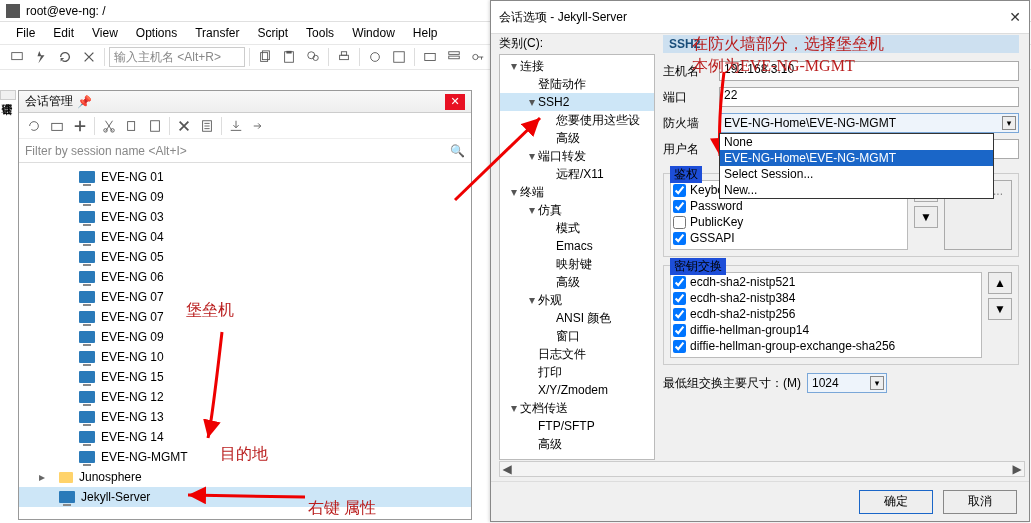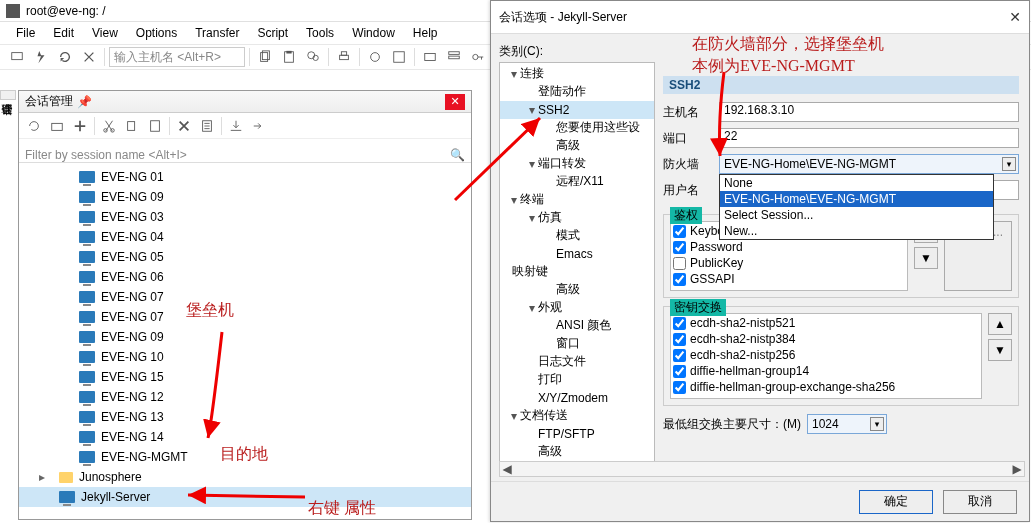--- a/index.html
+++ b/index.html
@@ -12,52 +12,52 @@
   .tbtn { width: 22px; height: 22px; display: flex; align-items: center; justify-content: center; color: #555; }
   .tbtn svg { width: 14px; height: 14px; }
   .tsep { width: 1px; height: 18px; background: #ddd; margin: 0 2px; }
   .hostbox { border: 1px solid #ccc; height: 20px; width: 136px; padding: 0 4px; color: #888; display: flex; align-items: center; }
   .side-tab { position: absolute; left: 0; top: 90px; width: 16px; background: #f0f0f0; border: 1px solid #ccc; writing-mode: vertical-rl; font-size: 11px; padding: 4px 1px; text-align: center; }
   .session-panel { position: absolute; left: 18px; top: 90px; width: 454px; height: 430px; border: 1px solid #999; background: #fff; }
   .sp-title { height: 22px; background: linear-gradient(#f8f8f8,#eee); display: flex; align-items: center; padding: 0 6px; border-bottom: 1px solid #ccc; }
   .sp-title .close { margin-left: auto; width: 20px; height: 16px; background: #e81123; color: #fff; display: flex; align-items: center; justify-content: center; font-size: 11px; }
   .sp-title .pin { margin-left: 4px; margin-right: 4px; color: #555; }
   .sp-toolbar { height: 26px; display: flex; align-items: center; padding: 0 4px; gap: 1px; border-bottom: 1px solid #eee; }
-  .sp-filter { height: 24px; border-bottom: 1px solid #ddd; display: flex; align-items: flex-end; padding: 0 6px; color: #888; }
+  .sp-filter { height: 24px; border-bottom: 1px solid #ddd; display: flex; align-items: center; padding: 0 6px; color: #888; }
   .sp-filter .mag { margin-left: auto; color: #888; }
   .tree { position: absolute; top: 74px; left: 0; right: 0; bottom: 0; overflow: auto; padding: 2px 0; }
   .tree-row { height: 20px; display: flex; align-items: center; padding-left: 60px; white-space: nowrap; }
   .tree-row.l2 { padding-left: 40px; }
   .tree-row .micon { width: 16px; height: 12px; background: #2a7ab9; margin-right: 6px; border-radius: 1px; position: relative; }
   .tree-row .micon::after { content:""; position:absolute; left:4px; bottom:-3px; width:8px; height:2px; background:#888; }
   .tree-row .ficon { width: 14px; height: 11px; background: #ffd36b; margin-right: 6px; border-radius: 1px; }
   .tree-row.sel { background: #cde6f7; }
   .tree-row .tw { width: 12px; color: #666; margin-left: -20px; margin-right: 8px; }
   .dialog { position: absolute; left: 490px; top: 0; width: 540px; height: 522px; background: #f0f0f0; border: 1px solid #888; box-shadow: -1px 0 3px rgba(0,0,0,.15); }
   .dlg-title { height: 28px; background: #fff; display: flex; align-items: center; padding: 16px 8px; border-bottom: 1px solid #ddd; }
   .dlg-title .x { margin-left: auto; font-size: 14px; color: #333; }
-  .dlg-body { position: absolute; top: 28px; left: 0; right: 0; bottom: 40px; display: flex; align-items: center; }
+  .dlg-body { position: absolute; top: 28px; left: 0; right: 0; bottom: 40px; display: flex; }
   .cat-pane { width: 168px; padding: 6px 4px 6px 8px; }
   .cat-pane .lbl { margin-bottom: 2px; }
   .cat-tree { border: 1px solid #bbb; background: #fff; height: 406px; overflow: auto; padding: 2px 0; }
   .cat-row { height: 18px; display: flex; align-items: center; white-space: nowrap; font-size: 12px; }
   .cat-row .tw { width: 12px; text-align: center; color: #555; }
   .cat-row.sel { background: #cde6f7; }
   .right-pane { flex: 1; padding: 6px 10px 6px 4px; overflow: hidden; }
   .ssh-head { background: #cde0f0; padding: 2px 6px; font-weight: bold; color: #1a4e7a; margin-bottom: 8px; }
   .frow { display: flex; align-items: center; margin-bottom: 6px; }
   .frow .flab { width: 56px; }
   .finput { border: 1px solid #aaa; background: #fff; height: 20px; padding: 0 4px; flex: 1; }
   .fselect { border: 1px solid #7aa7d8; background: #eef4fb; height: 20px; padding: 0 4px; flex: 1; display: flex; align-items: center; position: relative; }
   .fselect .dd { position: absolute; right: 2px; top: 2px; width: 14px; height: 14px; border: 1px solid #888; background: #eee; font-size: 9px; display:flex; align-items:center; justify-content:center; }
   .fw-dropdown { position: absolute; border: 1px solid #333; background: #fff; width: 275px; z-index: 50; }
   .fw-dropdown .opt { padding: 1px 4px; }
   .fw-dropdown .opt.sel { background: #1a66c8; color: #fff; }
   .group { border: 1px solid #ccc; padding: 6px; margin-bottom: 8px; position: relative; display:flex; }
-  .group .glabel { position: absolute; top: -8px; left: 6px; background: #14b8a6; padding: 0 4px; }
+  .group .glabel { position: absolute; top: -8px; left: 6px; background: #1d4ed8; padding: 0 4px; }
   .chk { display: flex; align-items: center; margin-bottom: 2px; gap: 4px; }
   .chk input { margin: 0; }
   .listbox { border: 1px solid #bbb; background: #fff; height: 86px; overflow: auto; padding: 2px; flex:1; }
   .updown { width: 24px; margin-left: 6px; display: flex; flex-direction: column; gap: 4px; }
   .udbtn { width: 24px; height: 22px; border: 1px solid #aaa; background: #eee; display:flex; align-items:center; justify-content:center; }
   .propbtn { border: 1px solid #aaa; background: #eee; padding: 2px 8px; margin-left: 6px; color:#888; }
   .dim-row { display: flex; align-items: center; gap: 6px; }
   .dlg-foot { position: absolute; bottom: 0; left: 0; right: 0; height: 40px; display: flex; align-items: center; justify-content: flex-end; padding: 0 12px; gap: 10px; border-top: 1px solid #ddd; background: #f0f0f0; }
   .dlg-foot button { width: 74px; height: 24px; border: 1px solid #888; background: #eee; }
   .dlg-foot .ok { border: 1px solid #1a66c8; }
@@ -360,21 +360,21 @@
             <span>仿真</span>
           </div>
           <div class="cat-row" style="padding-left: 44px;">
             <span class="tw"></span>
             <span>模式</span>
           </div>
           <div class="cat-row" style="padding-left: 44px;">
             <span class="tw"></span>
             <span>Emacs</span>
           </div>
-          <div class="cat-row" style="">
+          <div class="cat-row" style="padding-left: 44px;">
             <span class="tw"></span>
             <span>映射键</span>
           </div>
           <div class="cat-row" style="padding-left: 44px;">
             <span class="tw"></span>
             <span>高级</span>
           </div>
           <div class="cat-row" style="padding-left: 26px;">
             <span class="tw">▾</span>
             <span>外观</span>

